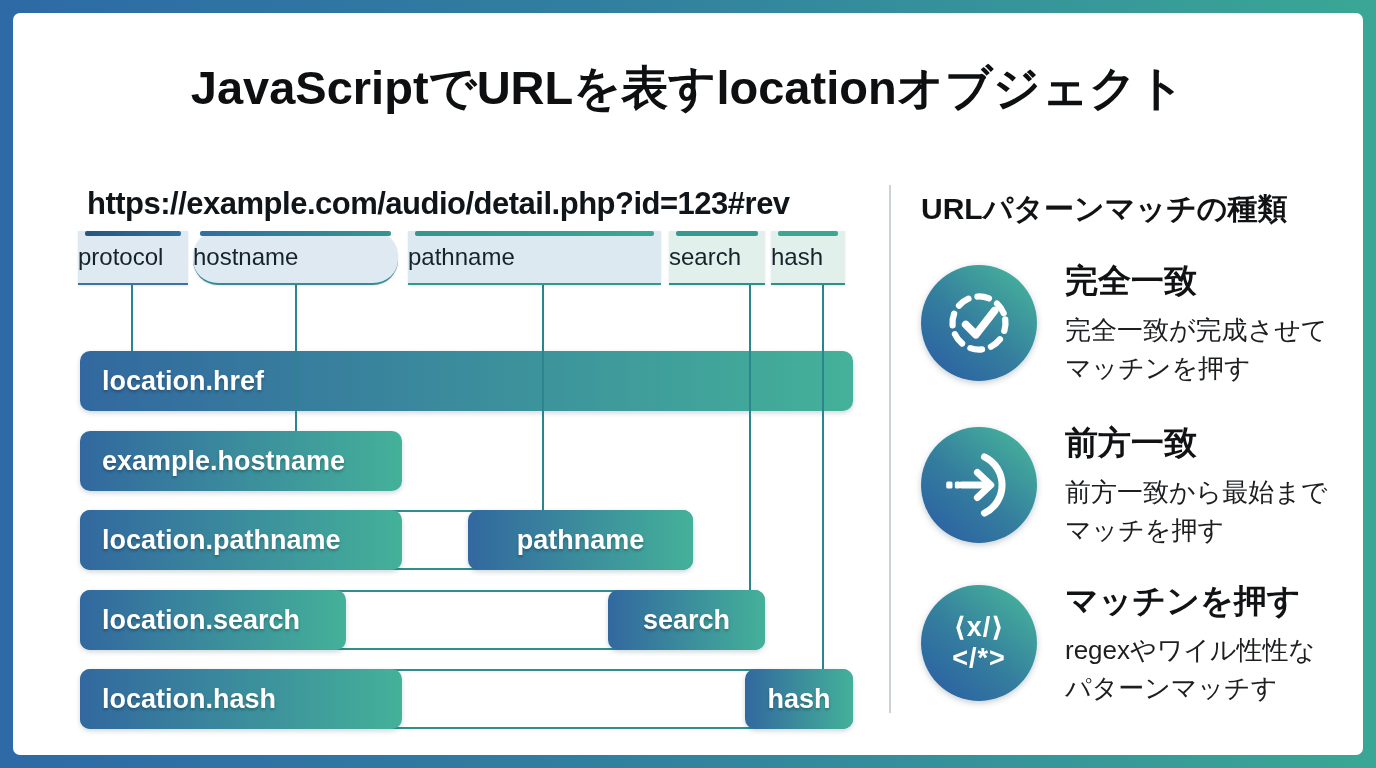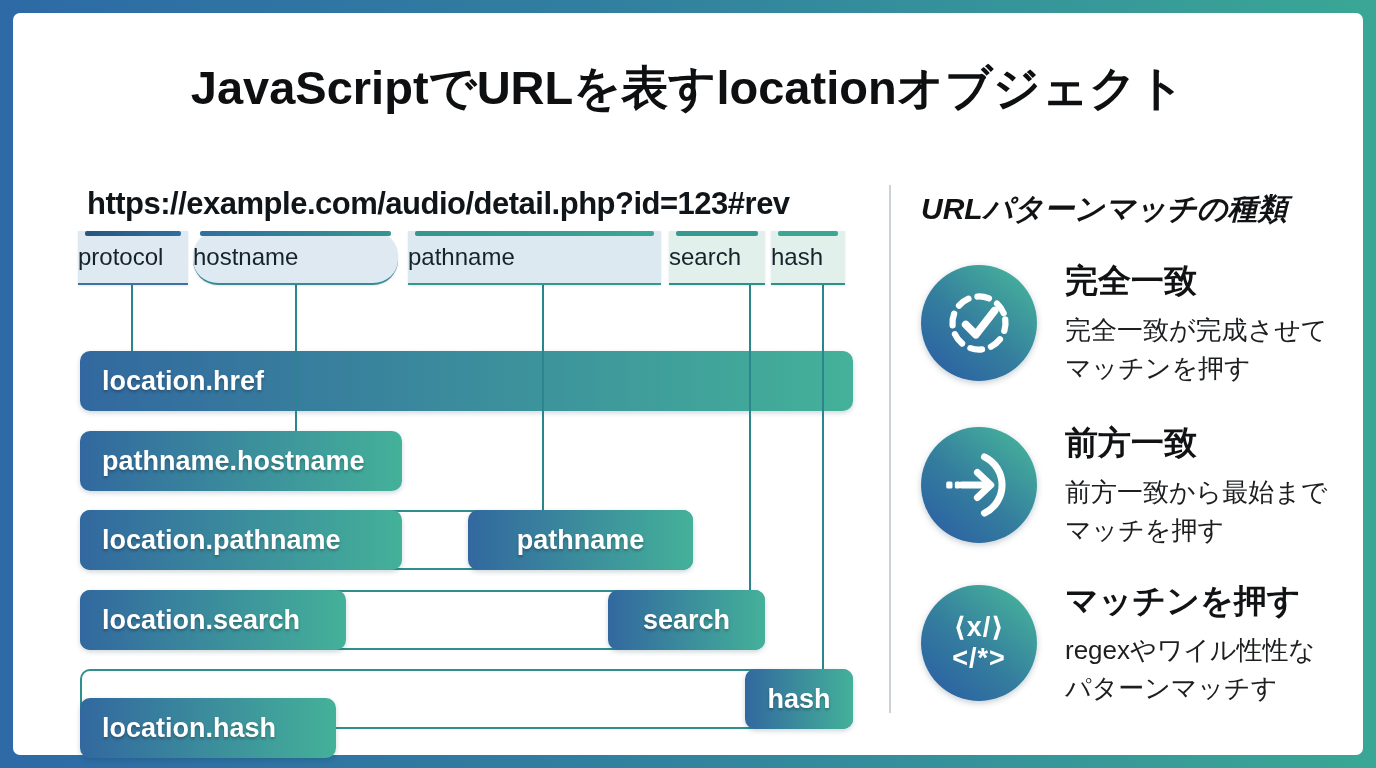--- a/index.html
+++ b/index.html
@@ -70,29 +70,29 @@
     font-size:27px; font-weight:600;
     text-shadow:0 2px 3px rgba(0,0,0,.28);
     box-shadow:0 2px 5px rgba(20,50,70,.20);
   }
   .bar-left { padding-left:22px; }
   .bar-seg  { justify-content:center; }
   .b-href     { left:67px; top:338px; width:773px; }
   .b-hostname { left:67px; top:418px; width:322px; }
   .b-pathname { left:67px; top:497px; width:322px; }
   .b-search   { left:67px; top:577px; width:266px; }
-  .b-hash     { left:67px; top:685px; width:256px; }
+  .b-hash     { left:67px; top:656px; width:322px; }
   .s-pathname { left:455px; top:497px; width:225px; }
   .s-search   { left:595px; top:577px; width:157px; }
   .s-hash     { left:732px; top:656px; width:108px; }
   
   .divider { position:absolute; left:876px; top:172px; width:2px; height:528px; background:#ccd3d8; }
   .legend-title {
     position:absolute; left:908px; top:176px;
-    font-size:30px; font-weight:800; color:#101214;font-style:italic;
+    font-size:30px; font-weight:800; color:#101214;
   }
   .legend-item {
     position:absolute; left:908px; width:452px;
     display:flex; align-items:center; gap:28px;
   }
   .li-1 { top:246px; } .li-2 { top:408px; } .li-3 { top:566px; }
   .legend-icon {
     flex:0 0 116px; width:116px; height:116px; border-radius:50%;
     background:linear-gradient(40deg,#2b5fa3 5%,#347d9e 45%,#47b59a 95%);
     display:flex; align-items:center; justify-content:center;
@@ -136,21 +136,21 @@
     <div class="vline vl-hash"></div>
 
     <div class="track tr-pathname"></div>
     <div class="track tr-search"></div>
     <div class="track tr-hash"></div>
 
     <div class="bar bar-left b-href">
       <span>location.href</span>
     </div>
     <div class="bar bar-left b-hostname">
-      <span>pathname.hostname</span>
+      <span>example.hostname</span>
     </div>
     <div class="bar bar-left b-pathname">
       <span>location.pathname</span>
     </div>
     <div class="bar bar-left b-search">
       <span>location.search</span>
     </div>
     <div class="bar bar-left b-hash">
       <span>location.hash</span>
     </div>

